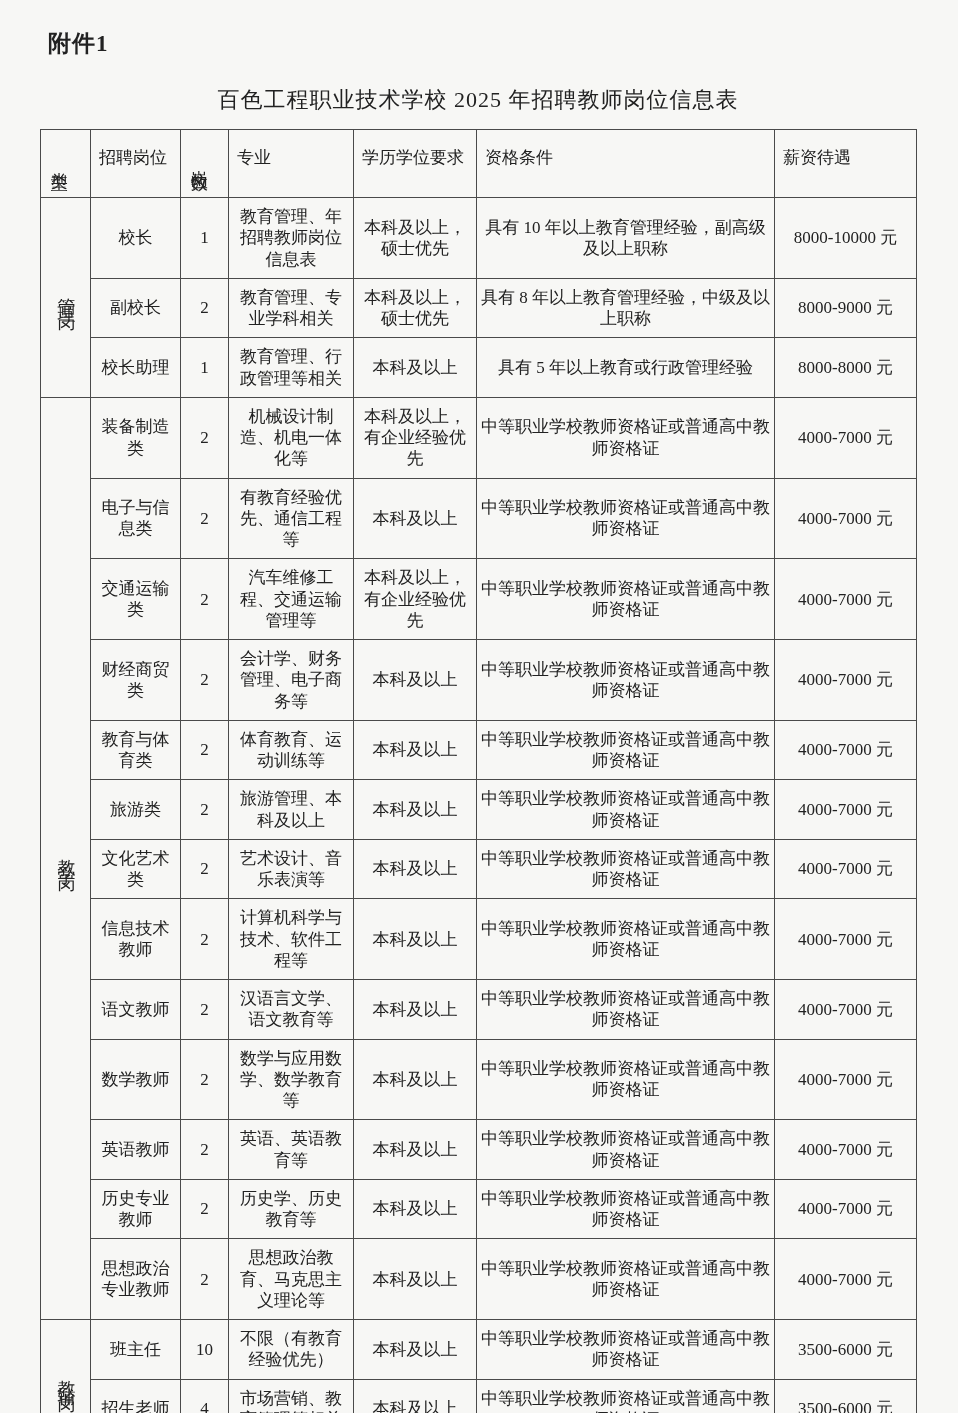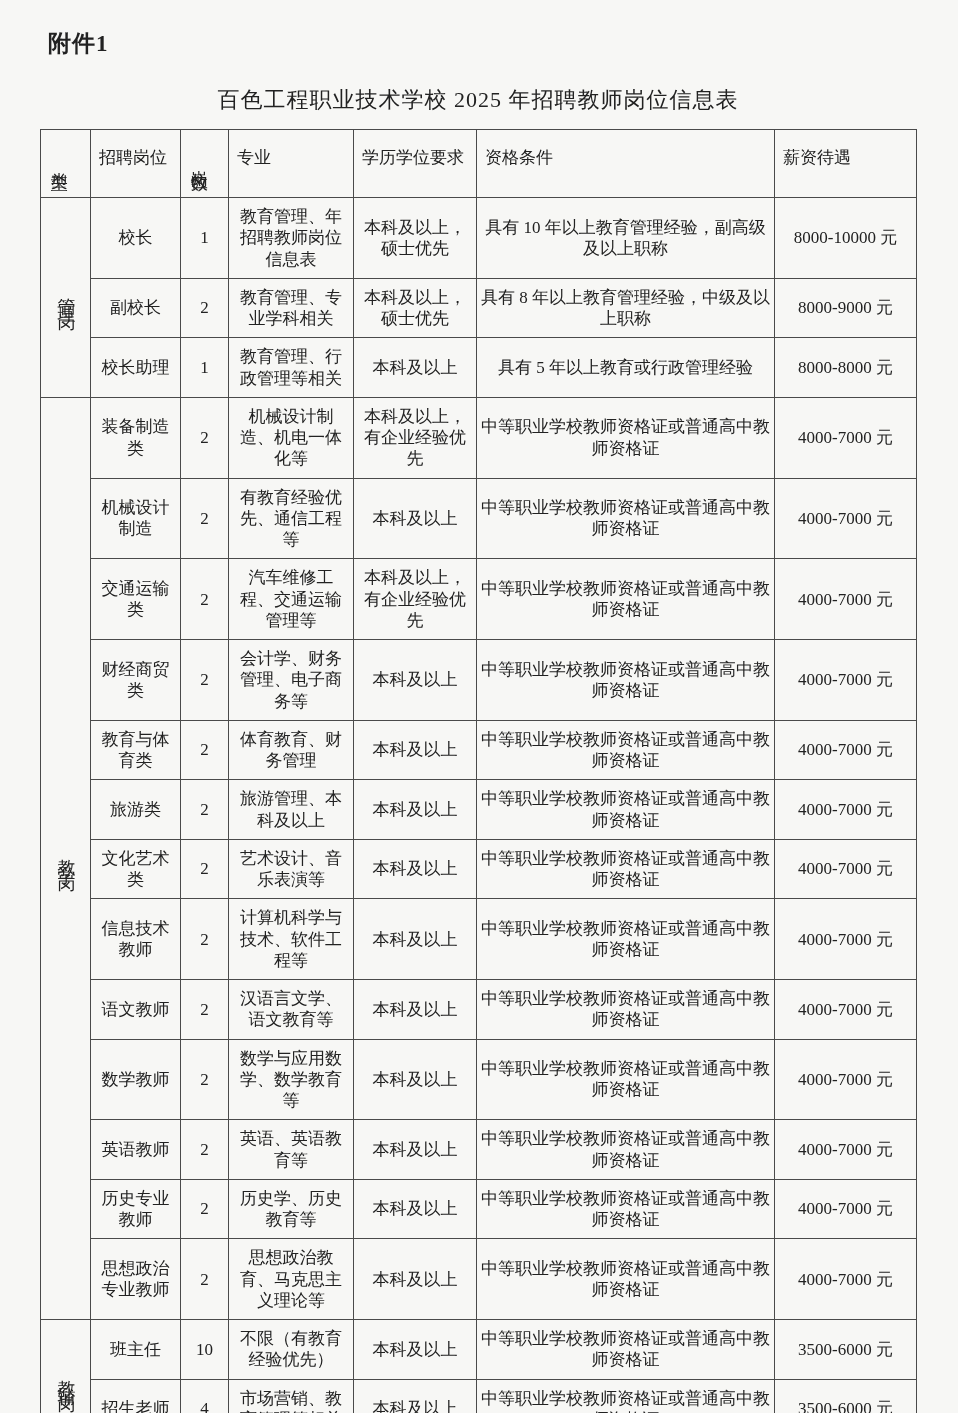--- a/index.html
+++ b/index.html
@@ -146,21 +146,21 @@
         <tr>
           <td rowspan="13" class="cat-cell"><span class="cat-label">教学岗</span></td>
           <td class="cell-position">装备制造类</td>
           <td class="cell-count">2</td>
           <td class="cell-major">机械设计制造、机电一体化等</td>
           <td class="cell-education">本科及以上，有企业经验优先</td>
           <td class="cell-qualification">中等职业学校教师资格证或普通高中教师资格证</td>
           <td class="cell-salary">4000-7000 元</td>
         </tr>
         <tr>
-          <td class="cell-position">机械设计制造</td>
+          <td class="cell-position">电子与信息类</td>
           <td class="cell-count">2</td>
           <td class="cell-major">有教育经验优先、通信工程等</td>
           <td class="cell-education">本科及以上</td>
           <td class="cell-qualification">中等职业学校教师资格证或普通高中教师资格证</td>
           <td class="cell-salary">4000-7000 元</td>
         </tr>
         <tr>
           <td class="cell-position">交通运输类</td>
           <td class="cell-count">2</td>
           <td class="cell-major">汽车维修工程、交通运输管理等</td>
@@ -172,21 +172,21 @@
           <td class="cell-position">财经商贸类</td>
           <td class="cell-count">2</td>
           <td class="cell-major">会计学、财务管理、电子商务等</td>
           <td class="cell-education">本科及以上</td>
           <td class="cell-qualification">中等职业学校教师资格证或普通高中教师资格证</td>
           <td class="cell-salary">4000-7000 元</td>
         </tr>
         <tr>
           <td class="cell-position">教育与体育类</td>
           <td class="cell-count">2</td>
-          <td class="cell-major">体育教育、财务管理</td>
+          <td class="cell-major">体育教育、运动训练等</td>
           <td class="cell-education">本科及以上</td>
           <td class="cell-qualification">中等职业学校教师资格证或普通高中教师资格证</td>
           <td class="cell-salary">4000-7000 元</td>
         </tr>
         <tr>
           <td class="cell-position">旅游类</td>
           <td class="cell-count">2</td>
           <td class="cell-major">旅游管理、本科及以上</td>
           <td class="cell-education">本科及以上</td>
           <td class="cell-qualification">中等职业学校教师资格证或普通高中教师资格证</td>

